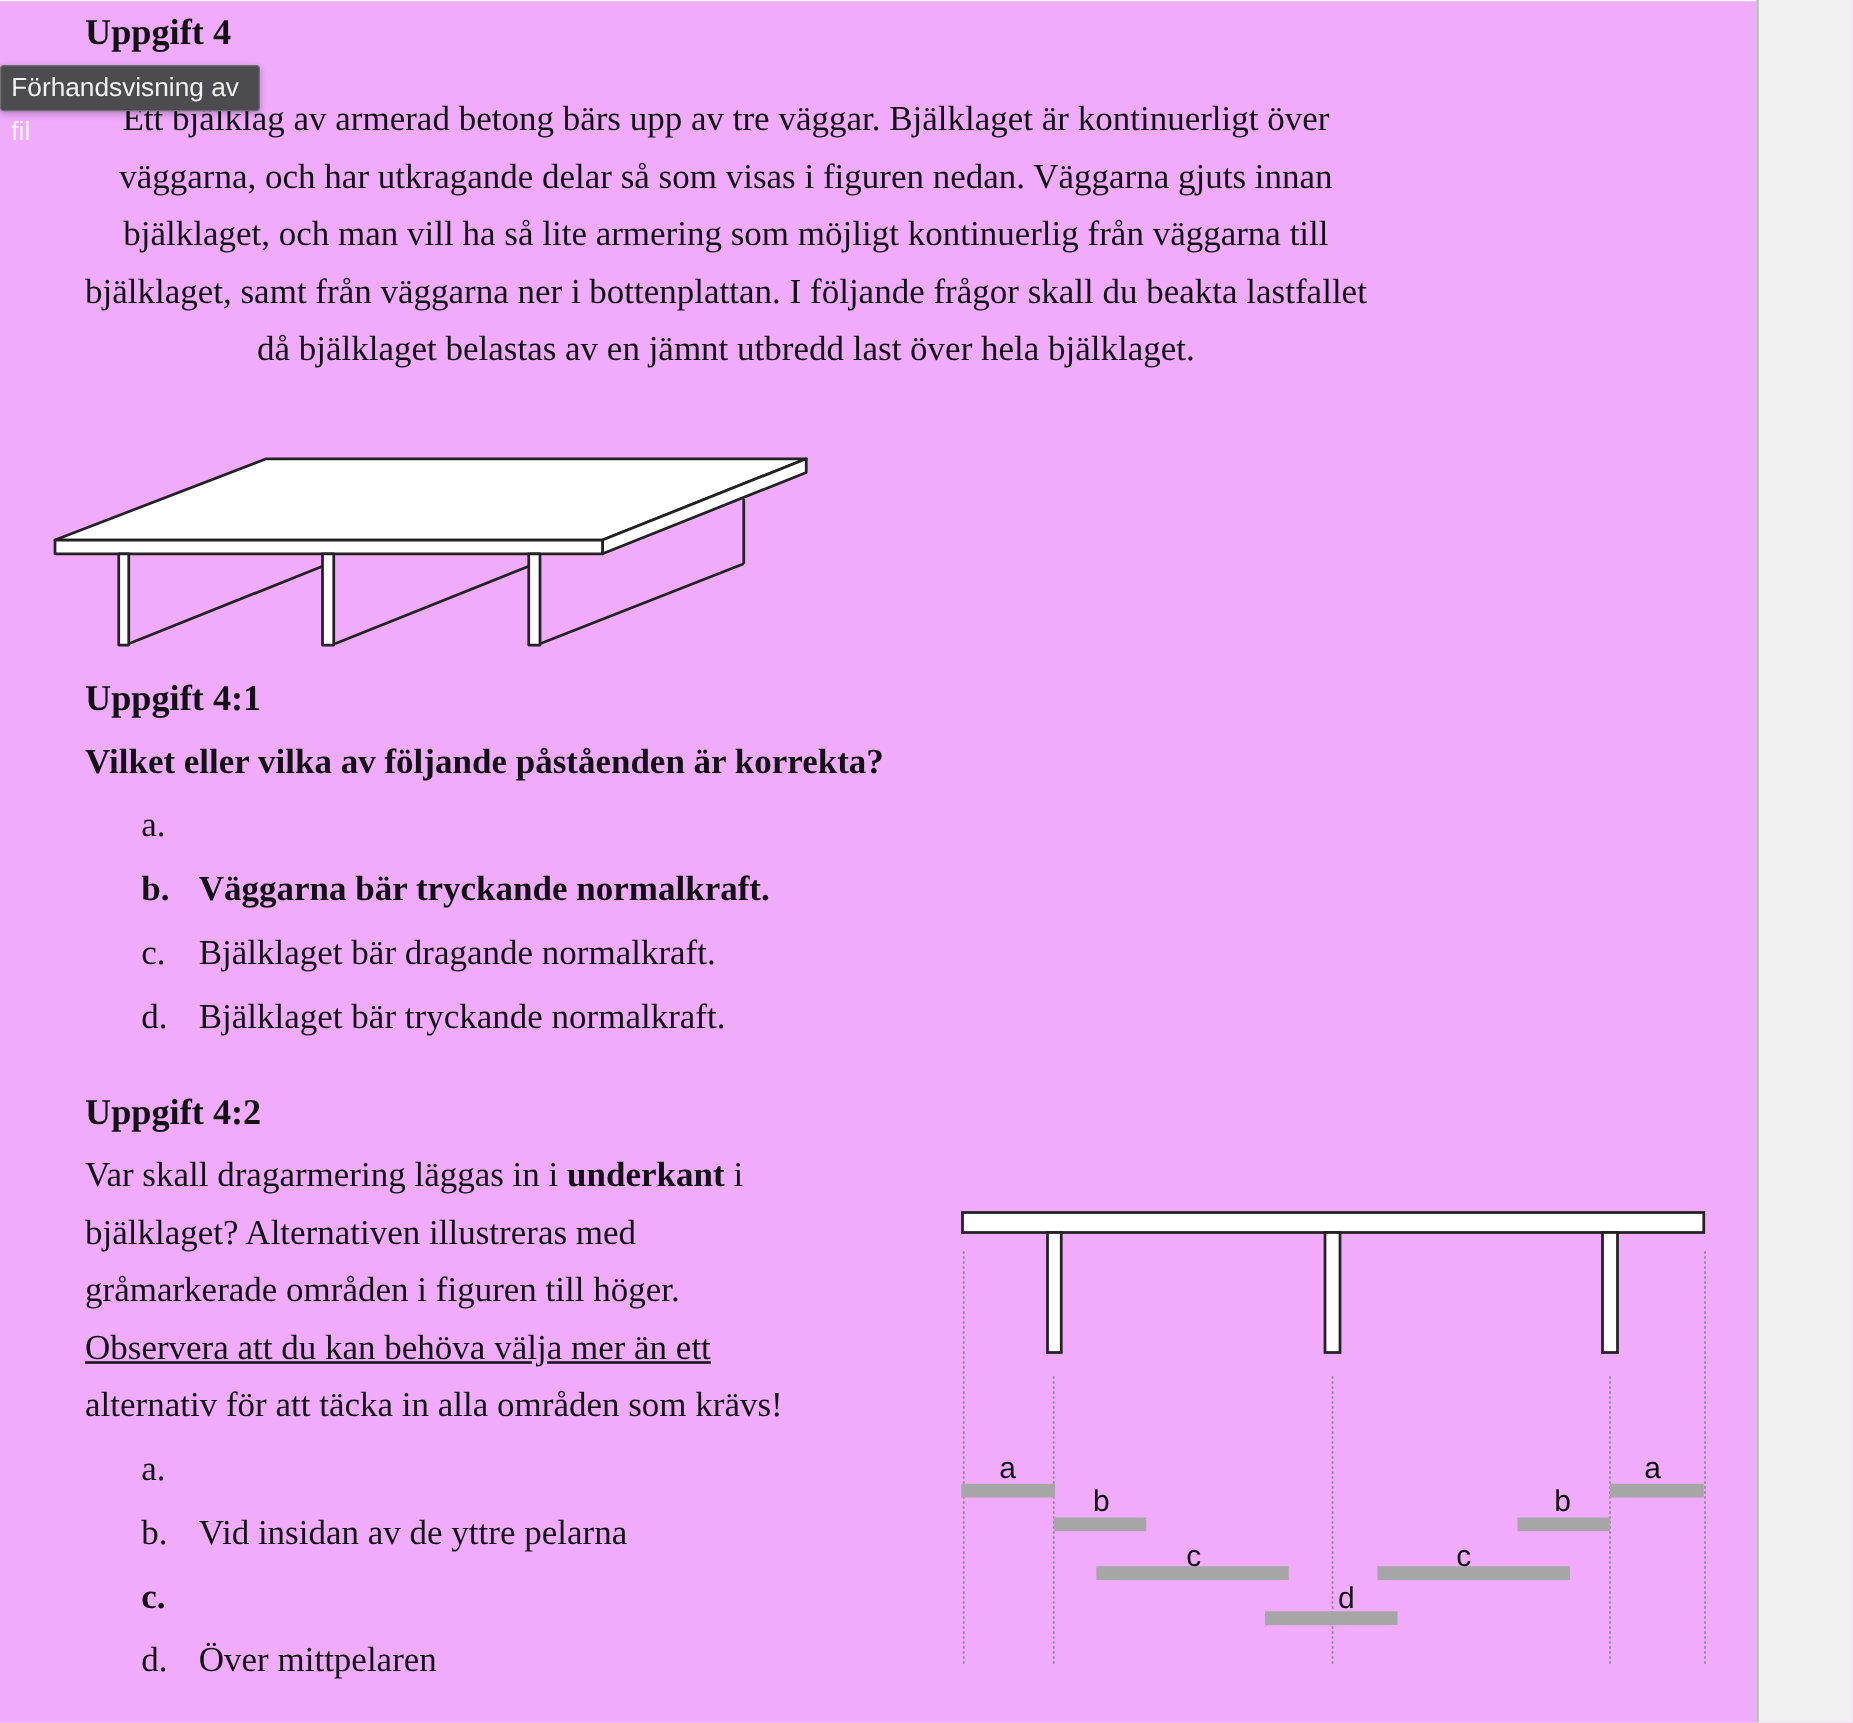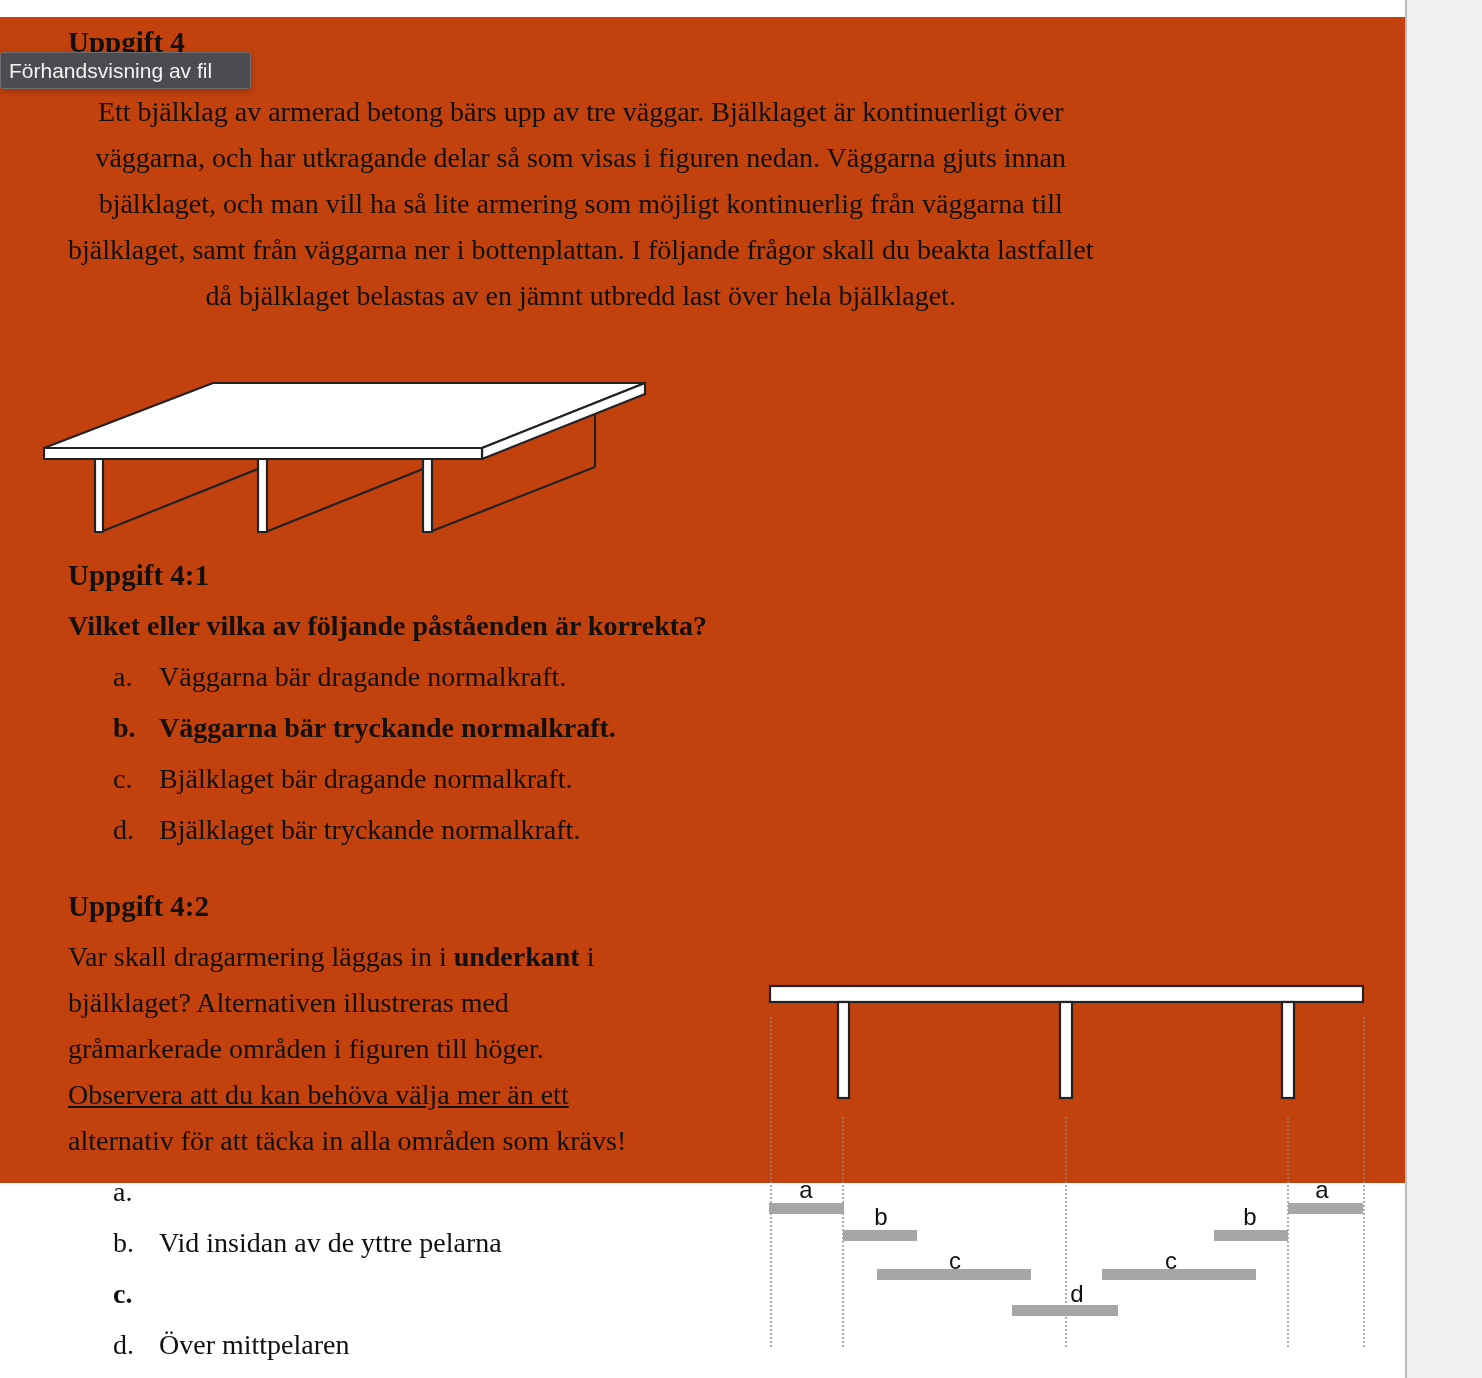--- a/index.html
+++ b/index.html
@@ -2,37 +2,37 @@
 <html><head>
 <meta charset="utf-8">
 <style>
   html, body { margin: 0; padding: 0; }
   body {
     width: 1482px; height: 1378px; position: relative; overflow: hidden;
     background: #ffffff;
     font-family: "Liberation Serif", "DejaVu Serif", serif;
     color: #111111;
   }
-  .page { position: absolute; left: 0; top: 17px; width: 1405px; height: 1166px; background: #c2410c; }
+  .page { position: absolute; left: 0; top: 1px; width: 1405px; height: 1378px; background: #f0abfc; }
   .gutter {
     position: absolute; left: 1405px; top: 0; width: 77px; height: 1378px;
     background: #f0f0f0; border-left: 2px solid #b8bbc0; box-sizing: border-box;
   }
   .abs { position: absolute; white-space: nowrap; }
   .h { font-weight: bold; font-size: 29px; line-height: 34px; }
   .p { font-size: 28px; line-height: 46px; text-align: center; }
   .intro { left: 68px; top: 72px; }
   .intro div { height: 46px; }
   .q { font-size: 28px; line-height: 34px; }
   .opt { font-size: 28px; line-height: 34px; }
   .opt .lbl { position: absolute; left: 0; }
   .opt .txt { position: absolute; left: 46px; }
   .bold { font-weight: bold; }
   .tooltip {
-    position: absolute; left: 0; top: 52px; height: 37px; width: 251px;
+    position: absolute; left: 0; top: 52px; height: 37px; width: 208px;
     background: #4b4b50; border: 1px solid #6e6e73; box-sizing: border-box;
     border-radius: 3px;
     color: #f2f2f2; font-family: "Liberation Sans", "DejaVu Sans", sans-serif;
     font-size: 21px; line-height: 35px; padding-left: 8px;
     box-shadow: 0 2px 6px rgba(0,0,0,0.25);
     z-index: 10;
   }
   svg { position: absolute; left: 0; top: 0; }
   .fig-label { font-family: "Liberation Sans", "DejaVu Sans", sans-serif; font-size: 24px; fill: #111; }
 </style>
@@ -69,21 +69,20 @@
       <rect x="258" y="442" width="9" height="73"></rect>
       <rect x="423" y="442" width="9" height="73"></rect>
     </g>
   </svg>
 
   <div class="abs h" style="left:68px; top:541px;">Uppgift 4:1</div>
   <div class="abs q" style="left:68px; top:592px;font-weight:bold;">Vilket eller vilka av följande påståenden är korrekta?</div>
 
   <div class="abs opt" style="left:113px; top:643px; width:600px; height:34px;">
     <span class="lbl">a.</span>
-    <span class="txt">Väggarna bär dragande normalkraft.</span>
   </div>
   <div class="abs opt bold" style="left:113px; top:694px; width:600px; height:34px;">
     <span class="lbl">b.</span>
     <span class="txt">Väggarna bär tryckande normalkraft.</span>
   </div>
   <div class="abs opt" style="left:113px; top:745px; width:600px; height:34px;">
     <span class="lbl">c.</span>
     <span class="txt">Bjälklaget bär dragande normalkraft.</span>
   </div>
   <div class="abs opt" style="left:113px; top:796px; width:600px; height:34px;">

